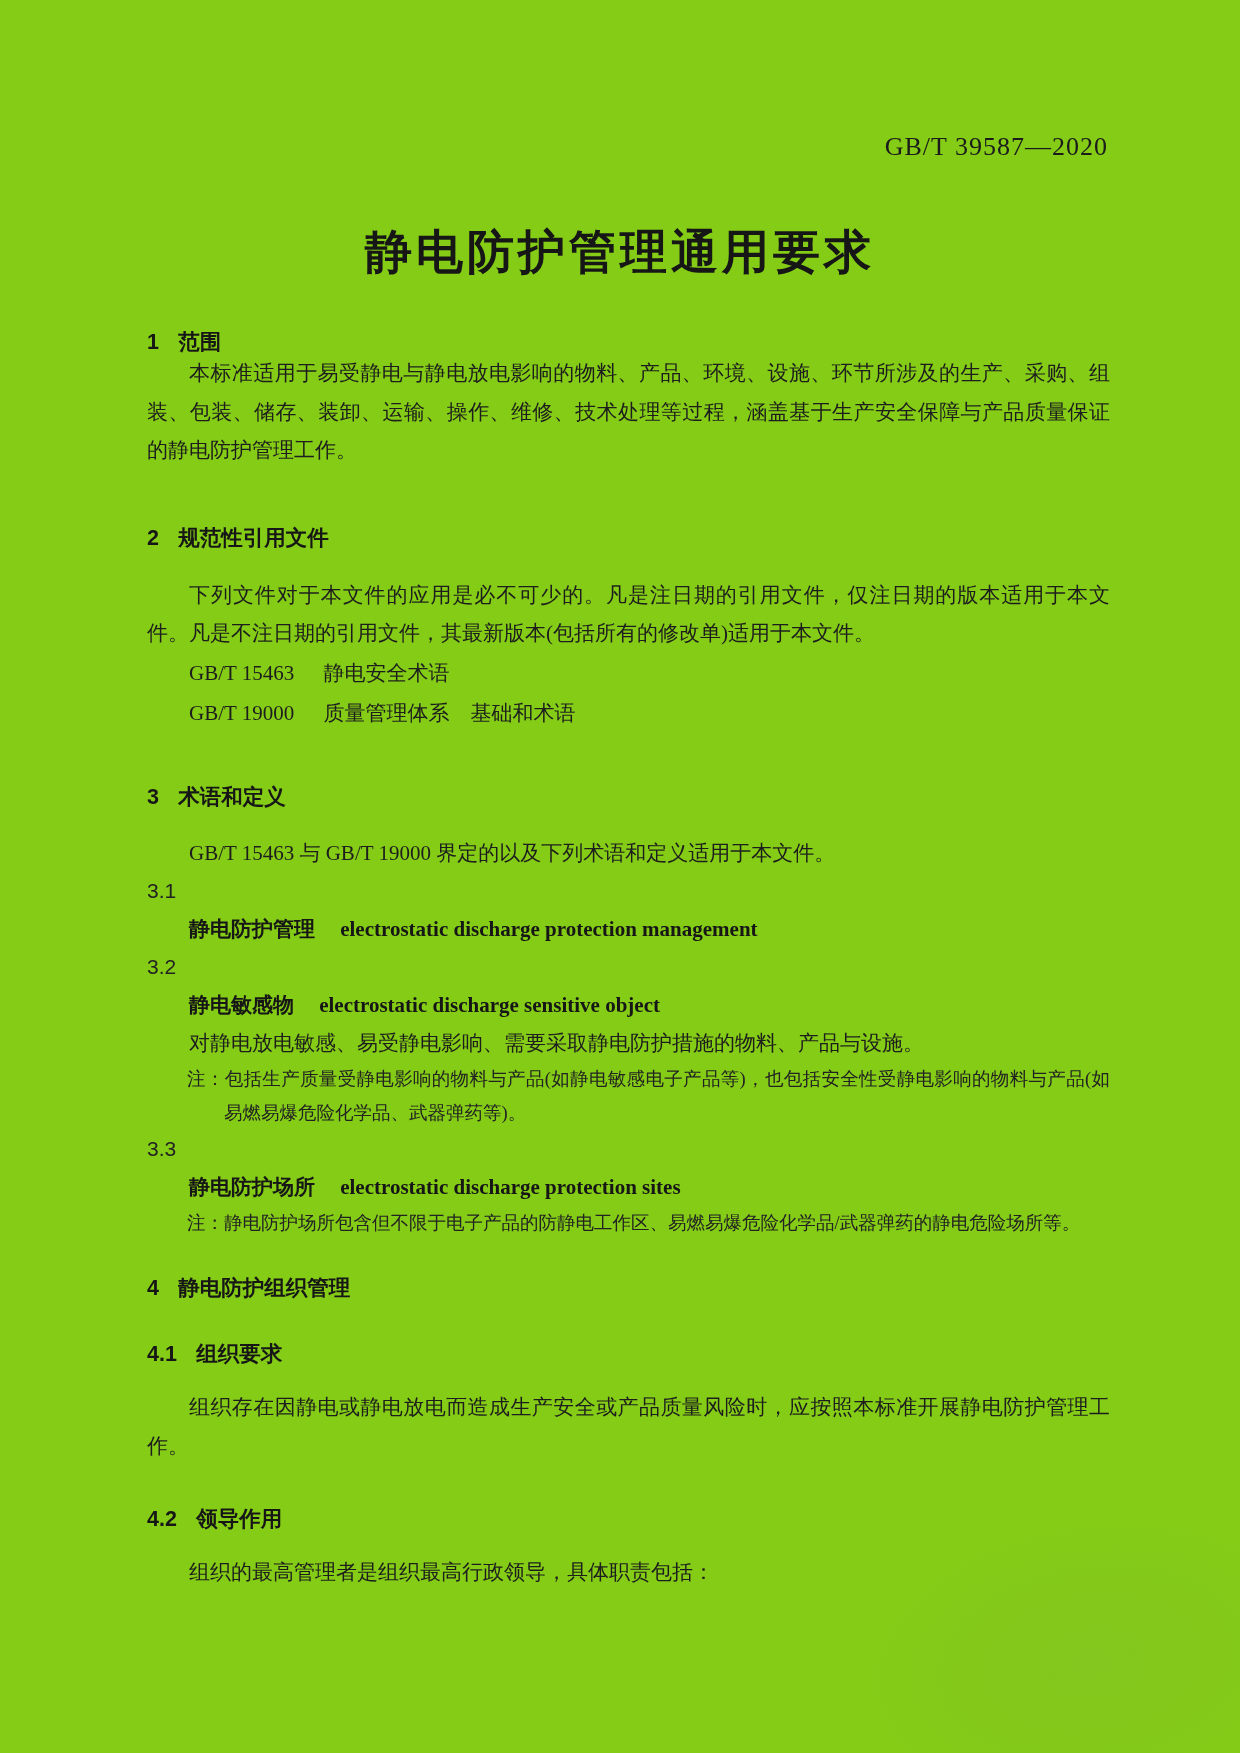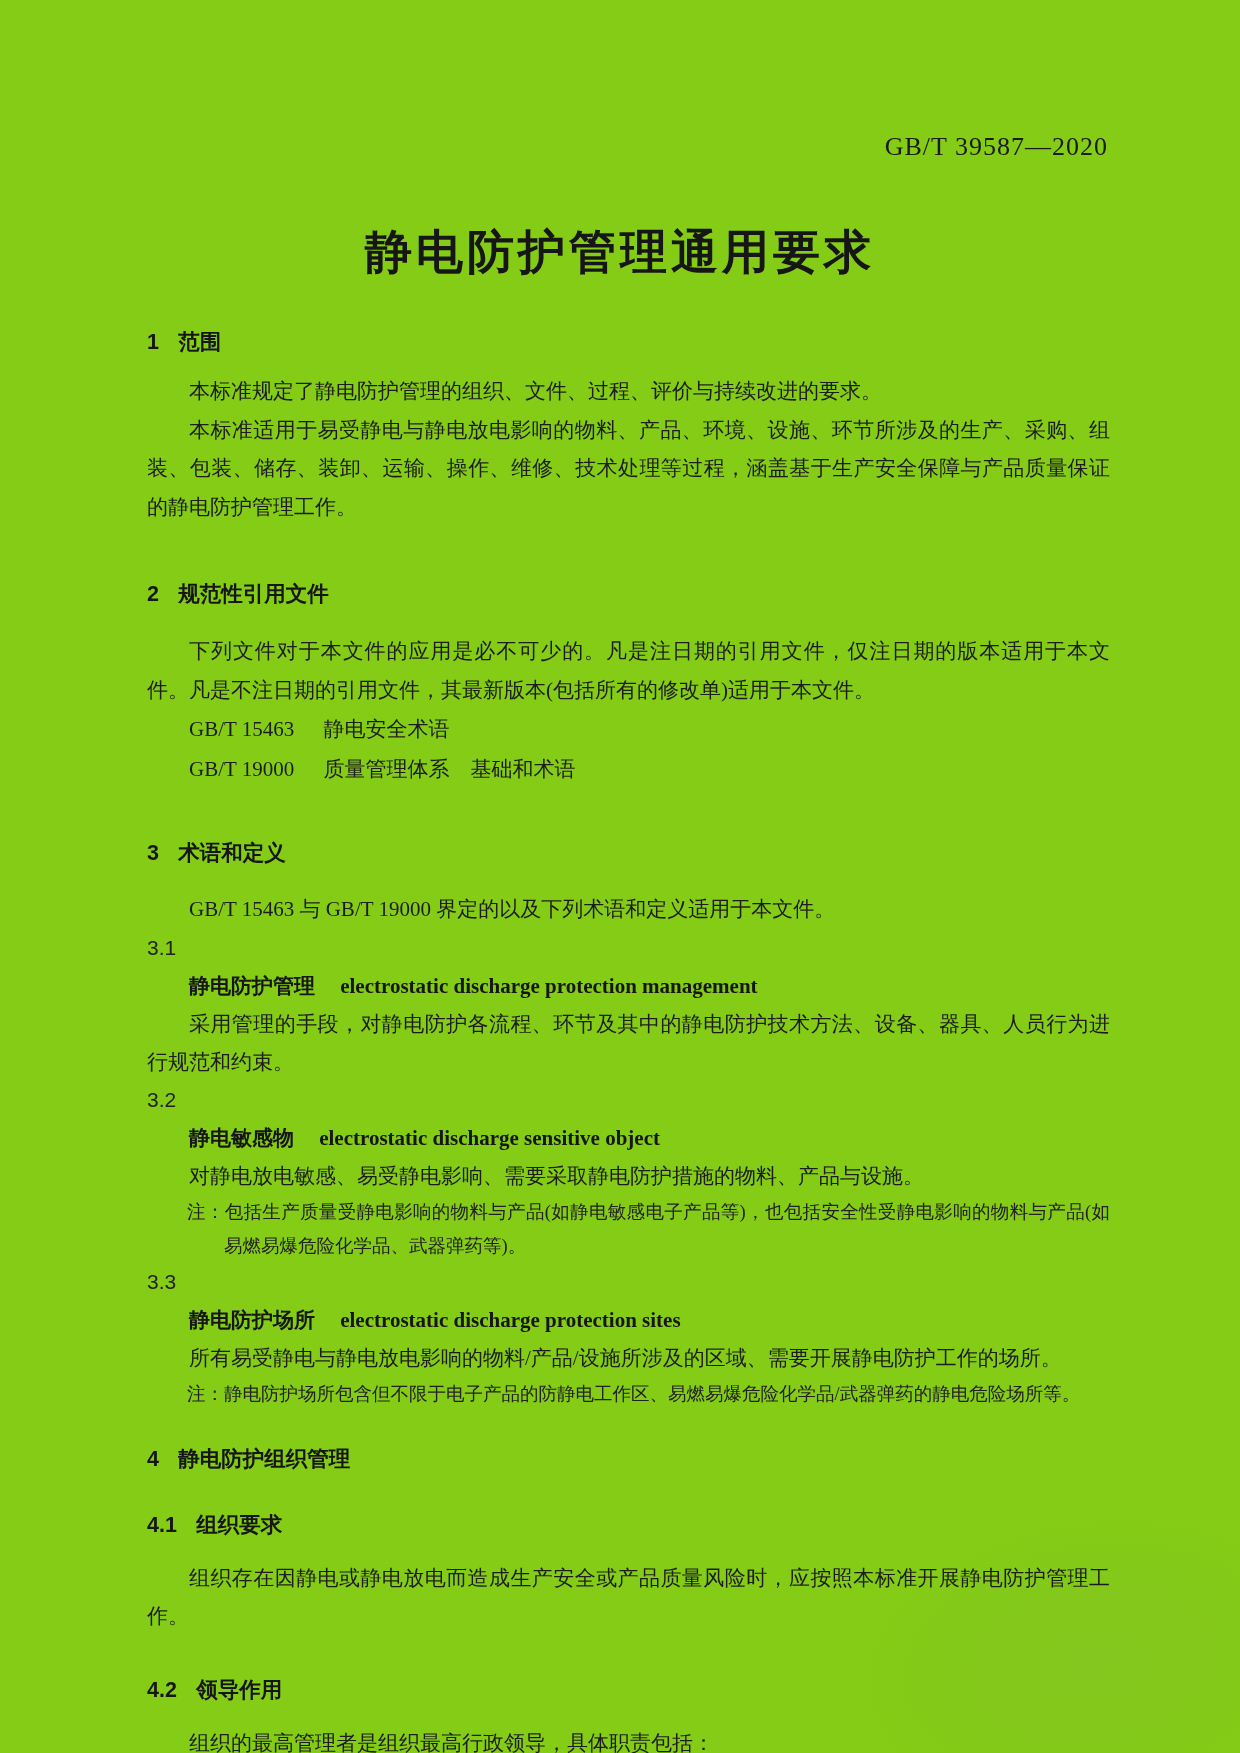--- a/index.html
+++ b/index.html
@@ -137,21 +137,20 @@
 
   <div class="header-code">GB/T 39587—2020</div>
 
   <div class="doc-title">静电防护管理通用要求</div>
 
   <div class="content">
 
     <div class="clause-heading">
       <span class="num">1</span><span>范围</span>
     </div>
-    <p class="para mt-p1">本标准规定了静电防护管理的组织、文件、过程、评价与持续改进的要求。</p>
     <p class="para">本标准适用于易受静电与静电放电影响的物料、产品、环境、设施、环节所涉及的生产、采购、组装、包装、储存、装卸、运输、操作、维修、技术处理等过程，涵盖基于生产安全保障与产品质量保证的静电防护管理工作。</p>
 
     <div class="clause-heading mt-h2">
       <span class="num">2</span><span>规范性引用文件</span>
     </div>
     <p class="para mt-p2">下列文件对于本文件的应用是必不可少的。凡是注日期的引用文件，仅注日期的版本适用于本文件。凡是不注日期的引用文件，其最新版本(包括所有的修改单)适用于本文件。</p>
     <div class="ref-line">
       <span class="ref-code">GB/T 15463</span><span>静电安全术语</span>
     </div>
     <div class="ref-line">
@@ -160,34 +159,32 @@
 
     <div class="clause-heading mt-h3">
       <span class="num">3</span><span>术语和定义</span>
     </div>
     <p class="para mt-p3">GB/T 15463 与 GB/T 19000 界定的以及下列术语和定义适用于本文件。</p>
 
     <div class="term-id">3.1</div>
     <div class="term-heading">
       <span class="term-zh">静电防护管理</span><span class="term-en">electrostatic discharge protection management</span>
     </div>
-    <p class="term-def">采用管理的手段，对静电防护各流程、环节及其中的静电防护技术方法、设备、器具、人员行为进行规范和约束。</p>
 
     <div class="term-id">3.2</div>
     <div class="term-heading">
       <span class="term-zh">静电敏感物</span><span class="term-en">electrostatic discharge sensitive object</span>
     </div>
     <p class="term-def">对静电放电敏感、易受静电影响、需要采取静电防护措施的物料、产品与设施。</p>
     <p class="note">注：包括生产质量受静电影响的物料与产品(如静电敏感电子产品等)，也包括安全性受静电影响的物料与产品(如易燃易爆危险化学品、武器弹药等)。</p>
 
     <div class="term-id">3.3</div>
     <div class="term-heading">
       <span class="term-zh">静电防护场所</span><span class="term-en">electrostatic discharge protection sites</span>
     </div>
-    <p class="term-def">所有易受静电与静电放电影响的物料/产品/设施所涉及的区域、需要开展静电防护工作的场所。</p>
     <p class="note">注：静电防护场所包含但不限于电子产品的防静电工作区、易燃易爆危险化学品/武器弹药的静电危险场所等。</p>
 
     <div class="clause-heading mt-h4">
       <span class="num">4</span><span>静电防护组织管理</span>
     </div>
 
     <div class="clause-heading mt-h41">
       <span class="num">4.1</span><span>组织要求</span>
     </div>
     <p class="para mt-p41">组织存在因静电或静电放电而造成生产安全或产品质量风险时，应按照本标准开展静电防护管理工作。</p>

